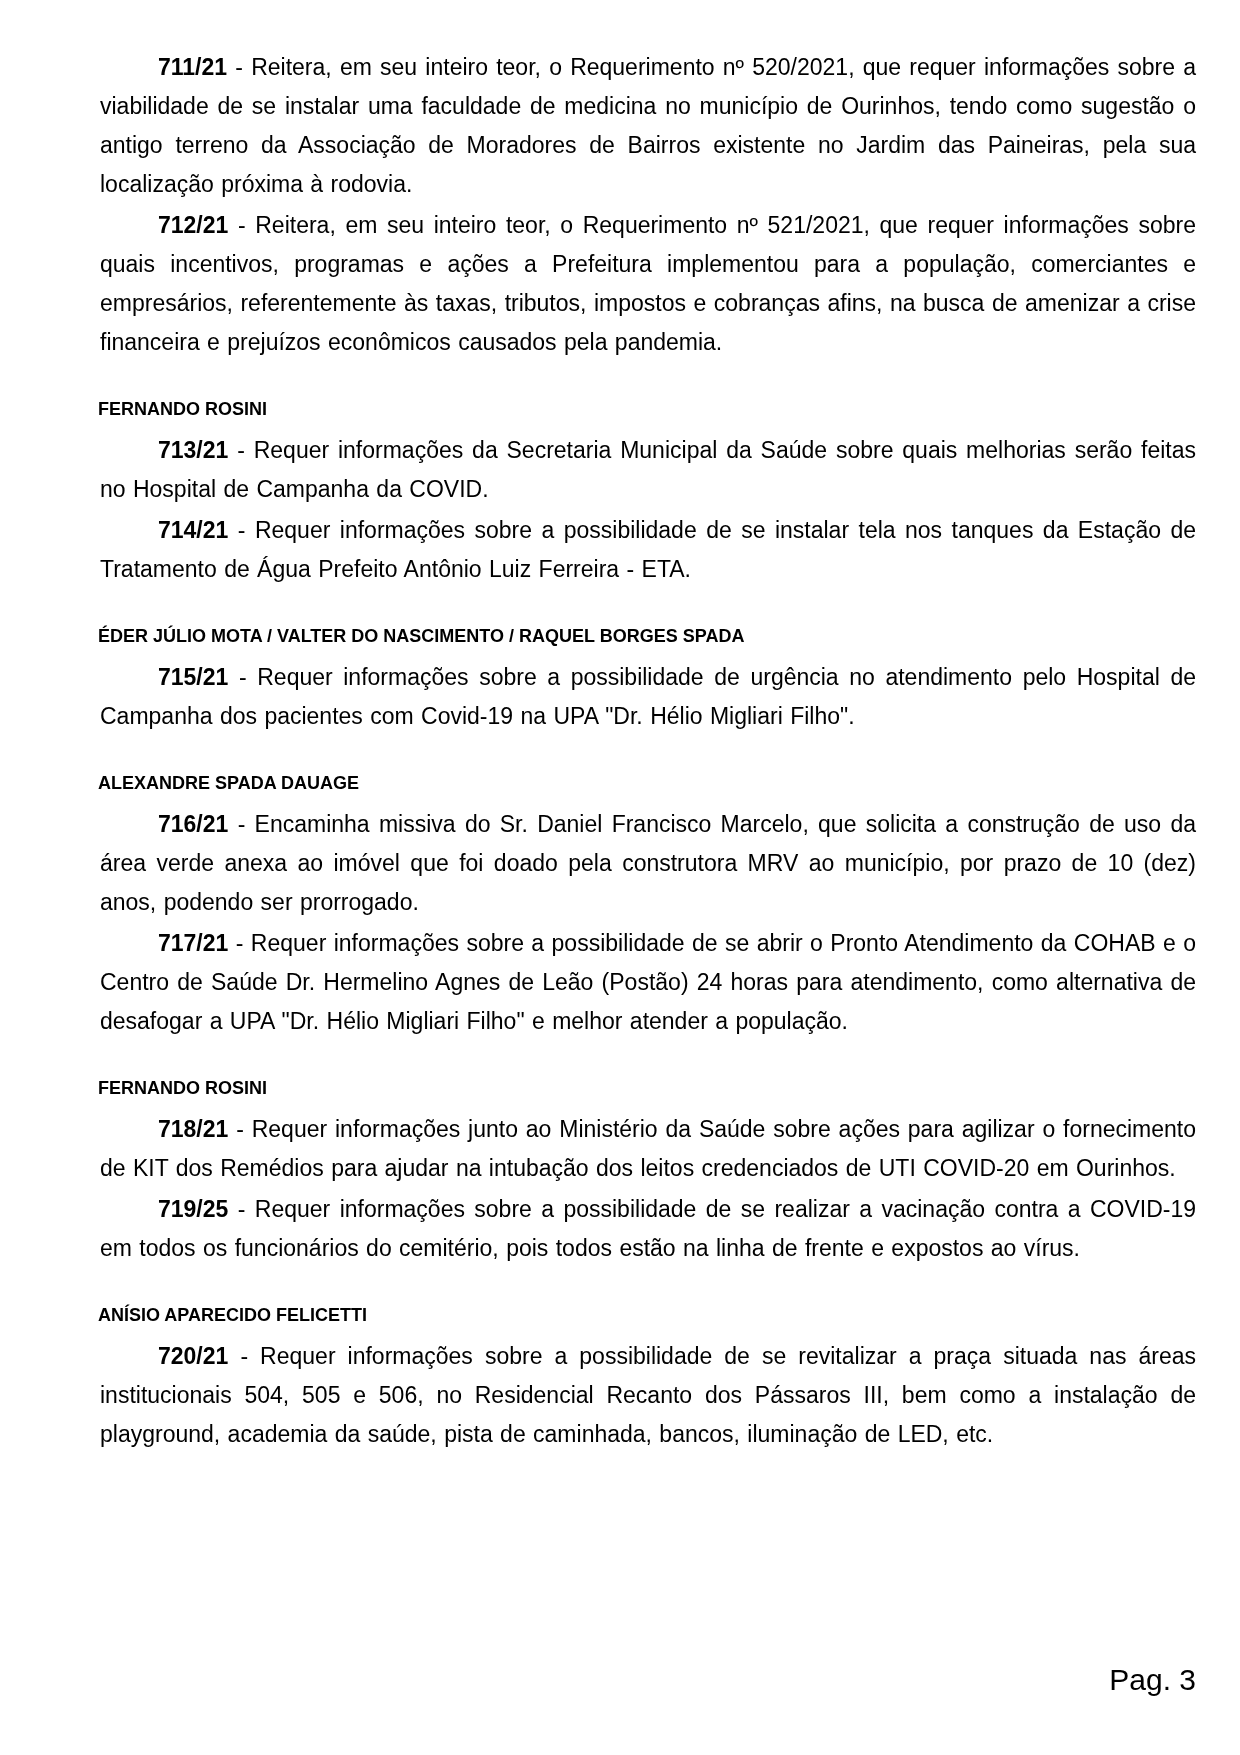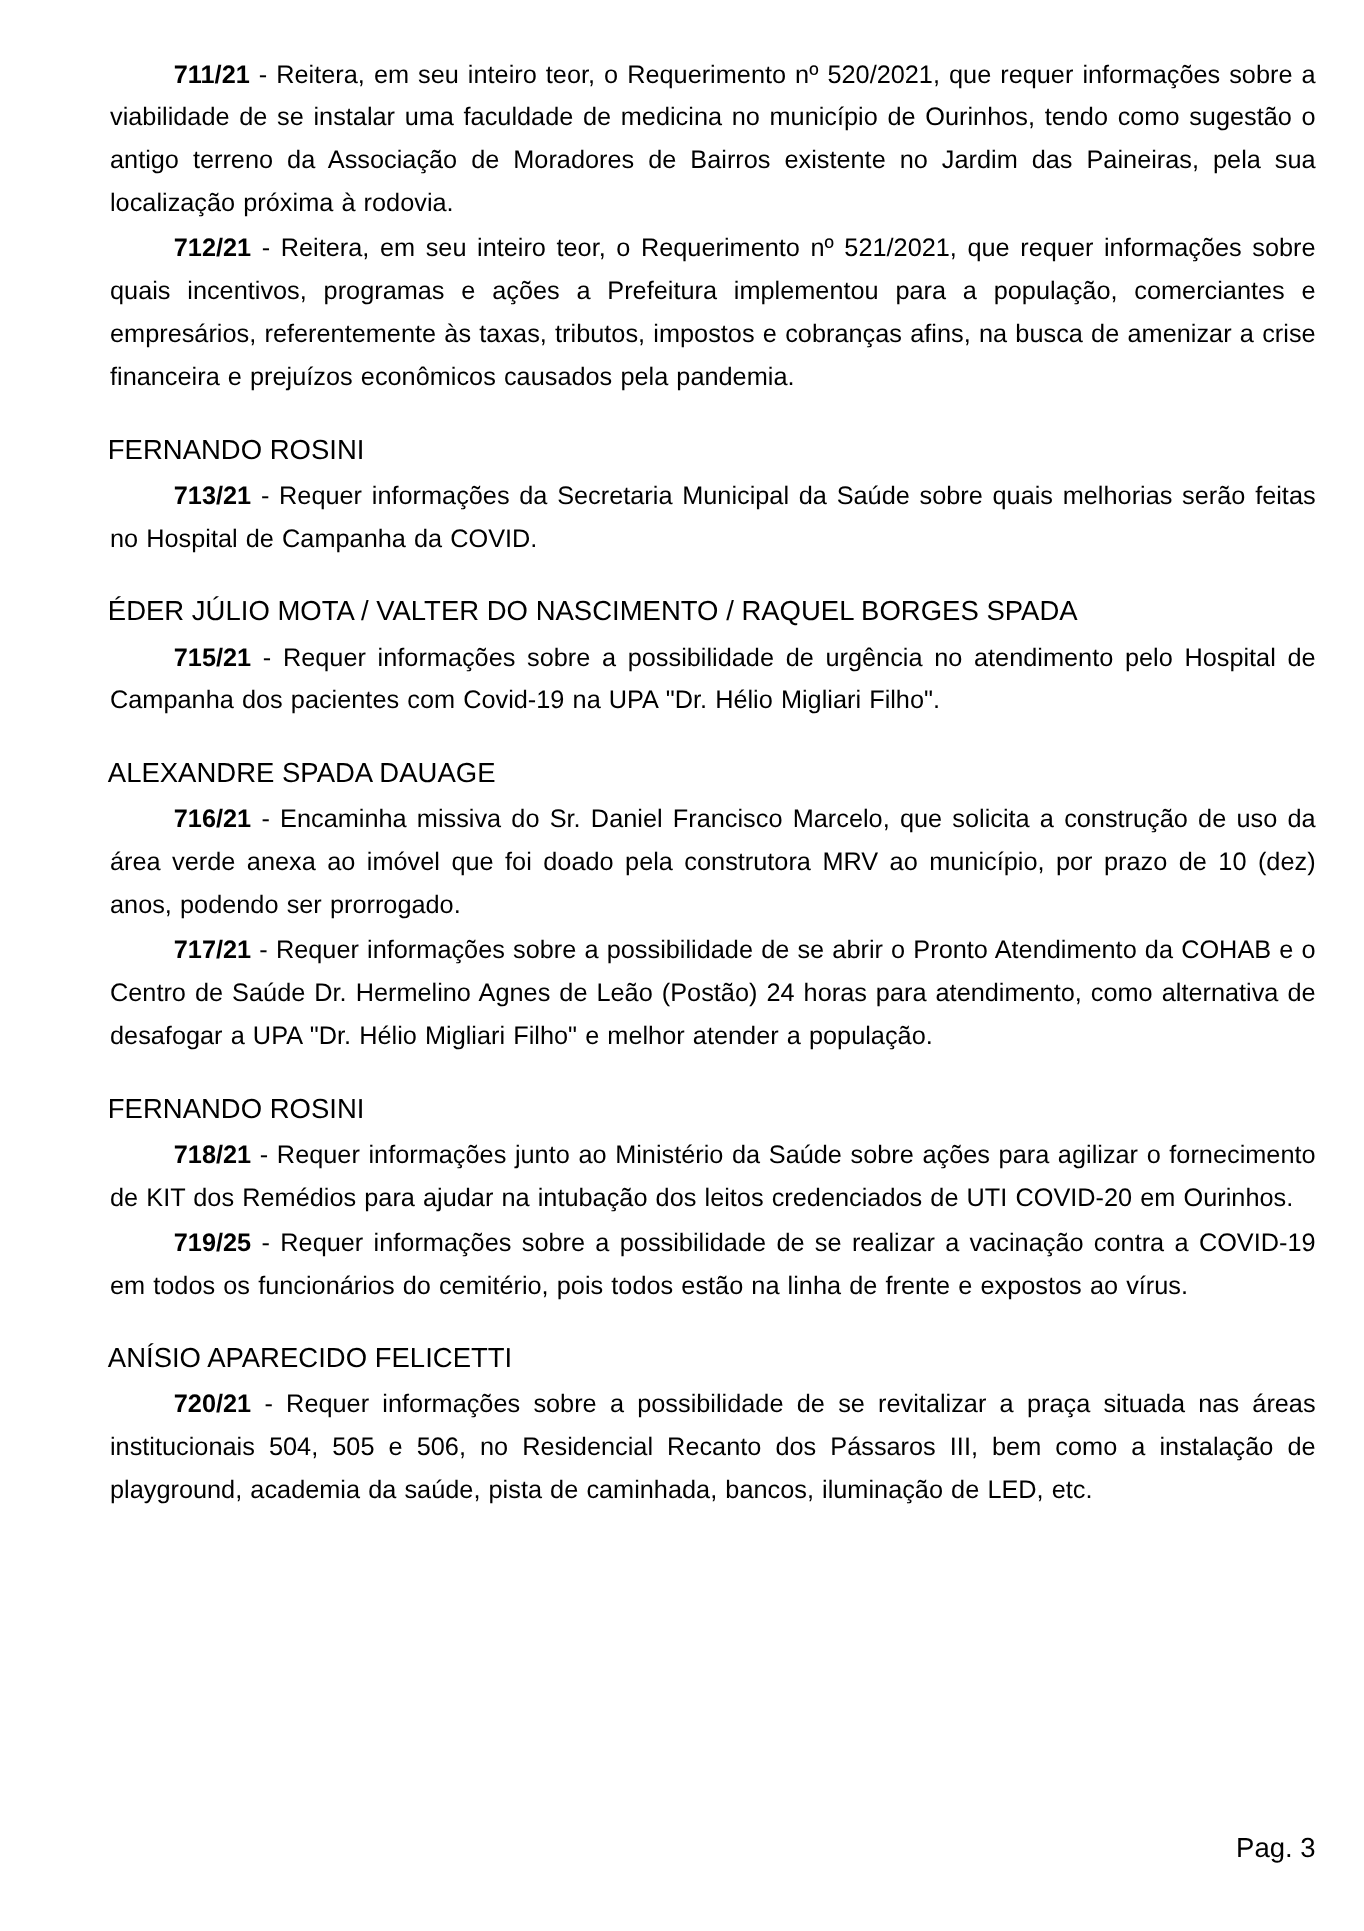--- a/index.html
+++ b/index.html
@@ -22,46 +22,47 @@
   }
   p.req {
     margin: 2px;
     text-indent: 58px;
     text-align: justify;
     word-spacing: 1px;
   }
   p.req .num { font-weight: bold; }
   h2.author {
     margin: 28px 0 0 0;
-    font-size: 25px;
+    font-size: 18px;
     line-height: 39px;
-    font-weight: normal;
+    font-weight: bold;
     letter-spacing: 0px;
   }
   .footer {
     position: absolute;
     top: 1665px;
     right: 44px;
-    font-size: 25px;
+    font-size: 30px;
     line-height: 30px;
   }
 </style>
 </head>
 <body>
 
 <div class="content" id="doc">
   <p class="req"><strong class="num">711/21</strong> <span class="txt">- Reitera, em seu inteiro teor, o Requerimento nº 520/2021, que requer informações sobre a viabilidade de se instalar uma faculdade de medicina no município de Ourinhos, tendo como sugestão o antigo terreno da Associação de Moradores de Bairros existente no Jardim das Paineiras, pela sua localização próxima à rodovia.</span></p>
 
   <p class="req"><strong class="num">712/21</strong> <span class="txt">- Reitera, em seu inteiro teor, o Requerimento nº 521/2021, que requer informações sobre quais incentivos, programas e ações a Prefeitura implementou para a população, comerciantes e empresários, referentemente às taxas, tributos, impostos e cobranças afins, na busca de amenizar a crise financeira e prejuízos econômicos causados pela pandemia.</span></p>
 
   <h2 class="author">FERNANDO ROSINI</h2>
 
   <p class="req"><strong class="num">713/21</strong> <span class="txt">- Requer informações da Secretaria Municipal da Saúde sobre quais melhorias serão feitas no Hospital de Campanha da COVID.</span></p>
 
 
+  <p class="req"><strong class="num">714/21</strong> <span class="txt">- Requer informações sobre a possibilidade de se instalar tela nos tanques da Estação de Tratamento de Água Prefeito Antônio Luiz Ferreira - ETA.</span></p>
 
   <h2 class="author">ÉDER JÚLIO MOTA / VALTER DO NASCIMENTO / RAQUEL BORGES SPADA</h2>
 
   <p class="req"><strong class="num">715/21</strong> <span class="txt">- Requer informações sobre a possibilidade de urgência no atendimento pelo Hospital de Campanha dos pacientes com Covid-19 na UPA "Dr. Hélio Migliari Filho".</span></p>
 
   <h2 class="author">ALEXANDRE SPADA DAUAGE</h2>
 
   <p class="req"><strong class="num">716/21</strong> <span class="txt">- Encaminha missiva do Sr. Daniel Francisco Marcelo, que solicita a construção de uso da área verde anexa ao imóvel que foi doado pela construtora MRV ao município, por prazo de 10 (dez) anos, podendo ser prorrogado.</span></p>
 
   <p class="req"><strong class="num">717/21</strong> <span class="txt">- Requer informações sobre a possibilidade de se abrir o Pronto Atendimento da COHAB e o Centro de Saúde Dr. Hermelino Agnes de Leão (Postão) 24 horas para atendimento, como alternativa de desafogar a UPA "Dr. Hélio Migliari Filho" e melhor atender a população.</span></p>

